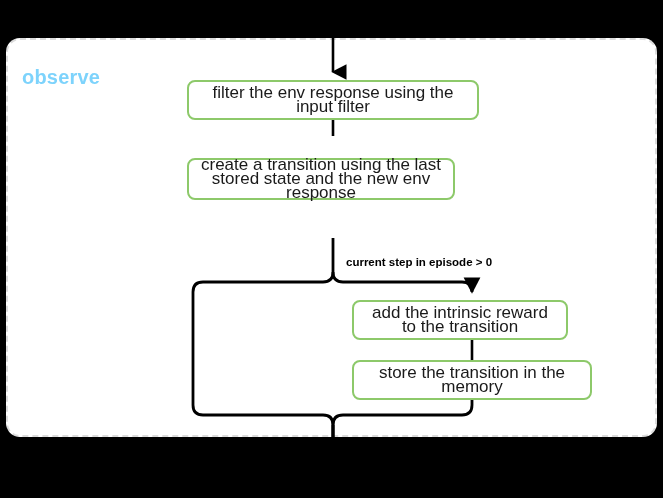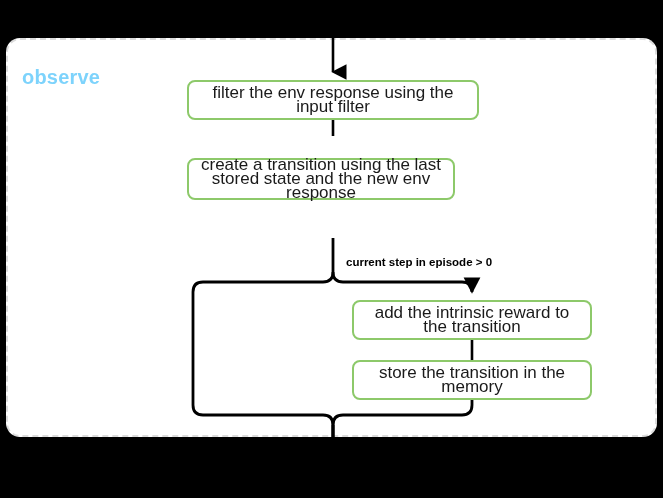--- a/index.html
+++ b/index.html
@@ -47,21 +47,21 @@
     text-align: center;
     display: flex;
     align-items: center;
     justify-content: center;
     padding: 18px 10px;
   }
   .node span { display: block; width: 100%; }
   #node-filter        { left: 187px; top: 80px;  width: 292px; height: 38px; }
   #node-create        { left: 187px; top: 124px; width: 268px; height: 42px; margin-top: 34px; }
   #node-store-state   { left: 187px; top: 200px; width: 292px; height: 38px; }
-  #node-intrinsic     { left: 352px; top: 300px; width: 240px; height: 38px; }
+  #node-intrinsic     { left: 352px; top: 300px; width: 216px; height: 38px; }
   #node-store-memory  { left: 352px; top: 360px; width: 240px; height: 28px; }
 
   #edges {
     position: absolute;
     left: 0; top: 0;
     width: 663px;
     height: 498px;
     pointer-events: none;
   }
   #branch-label {

